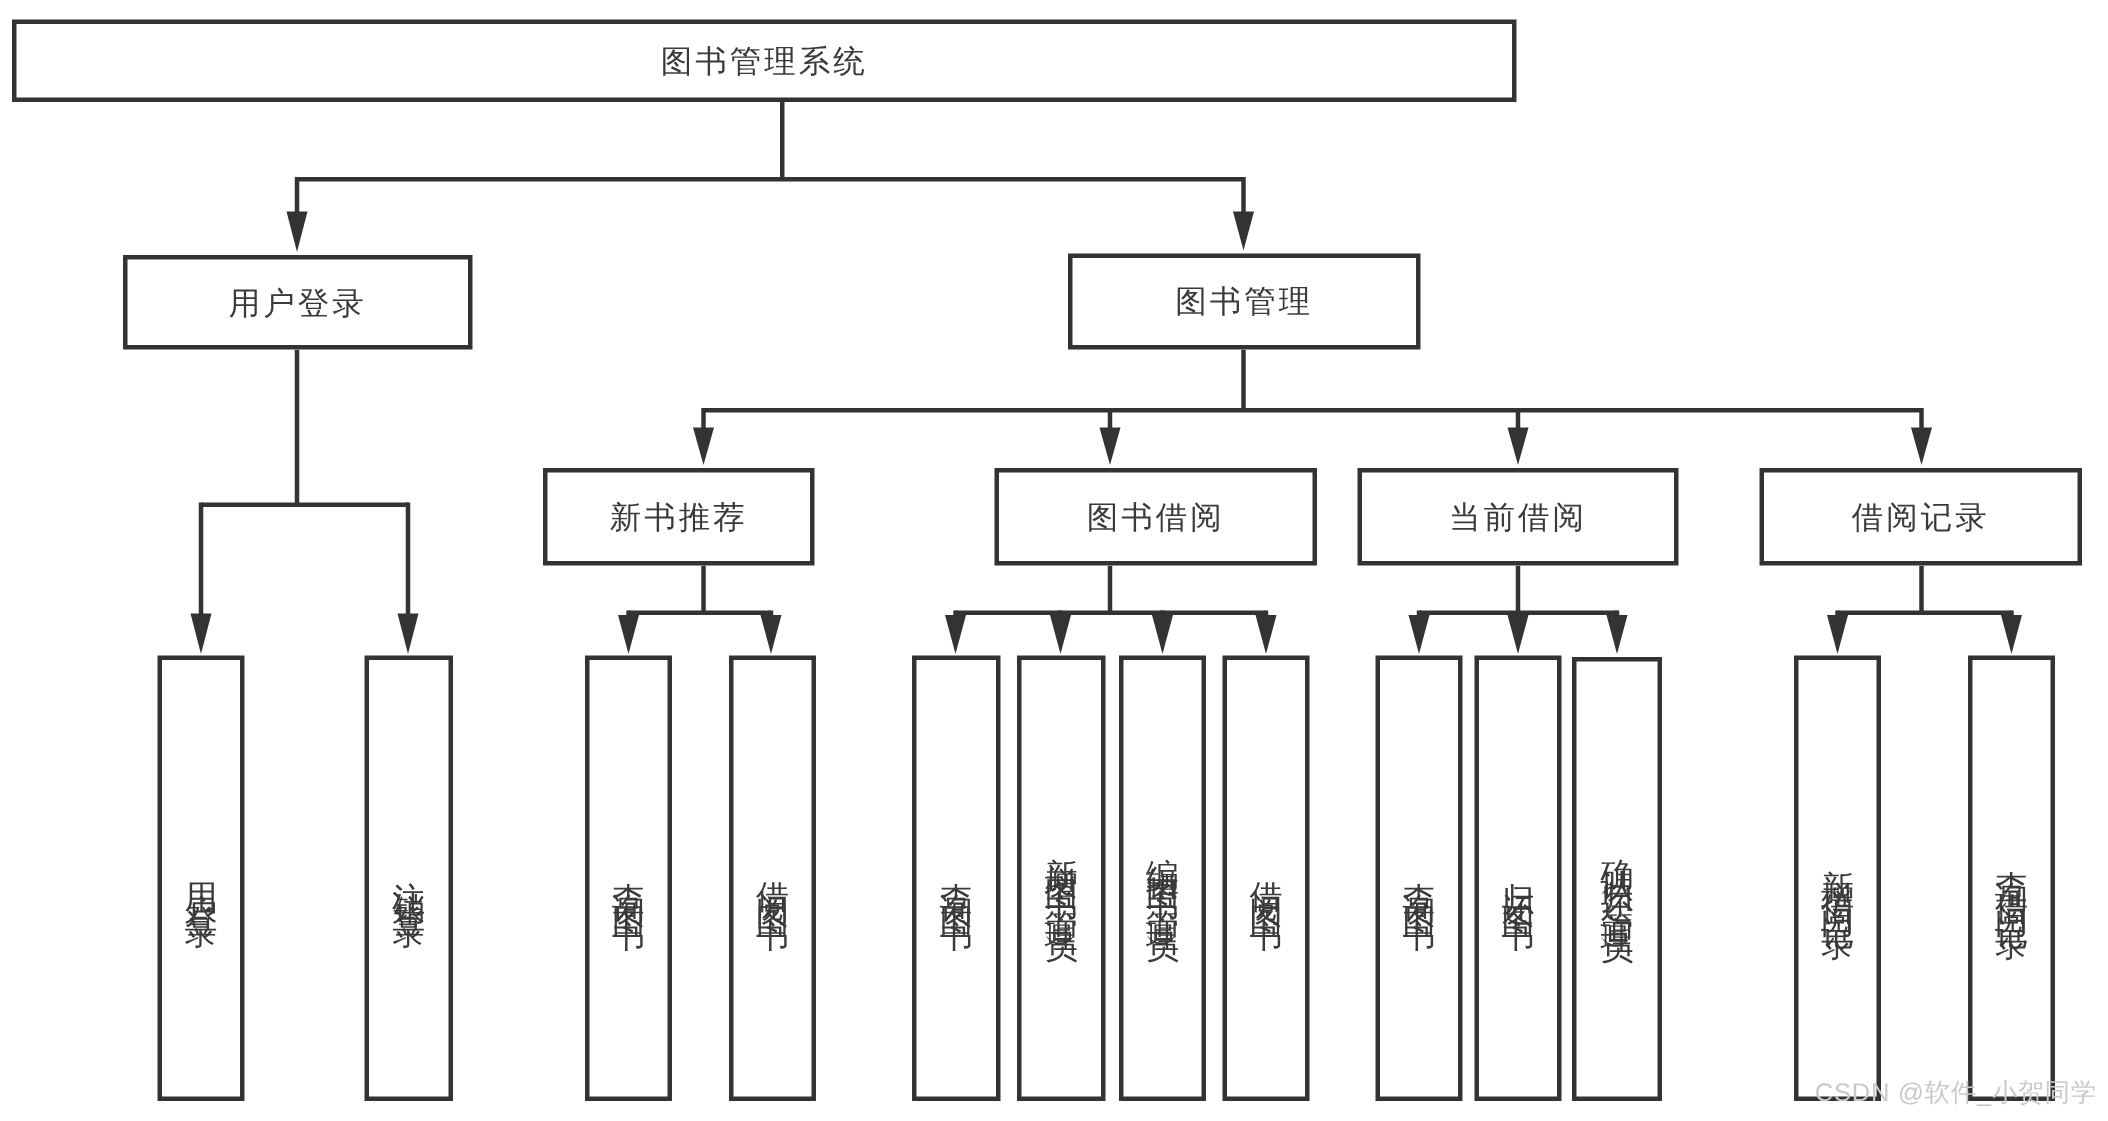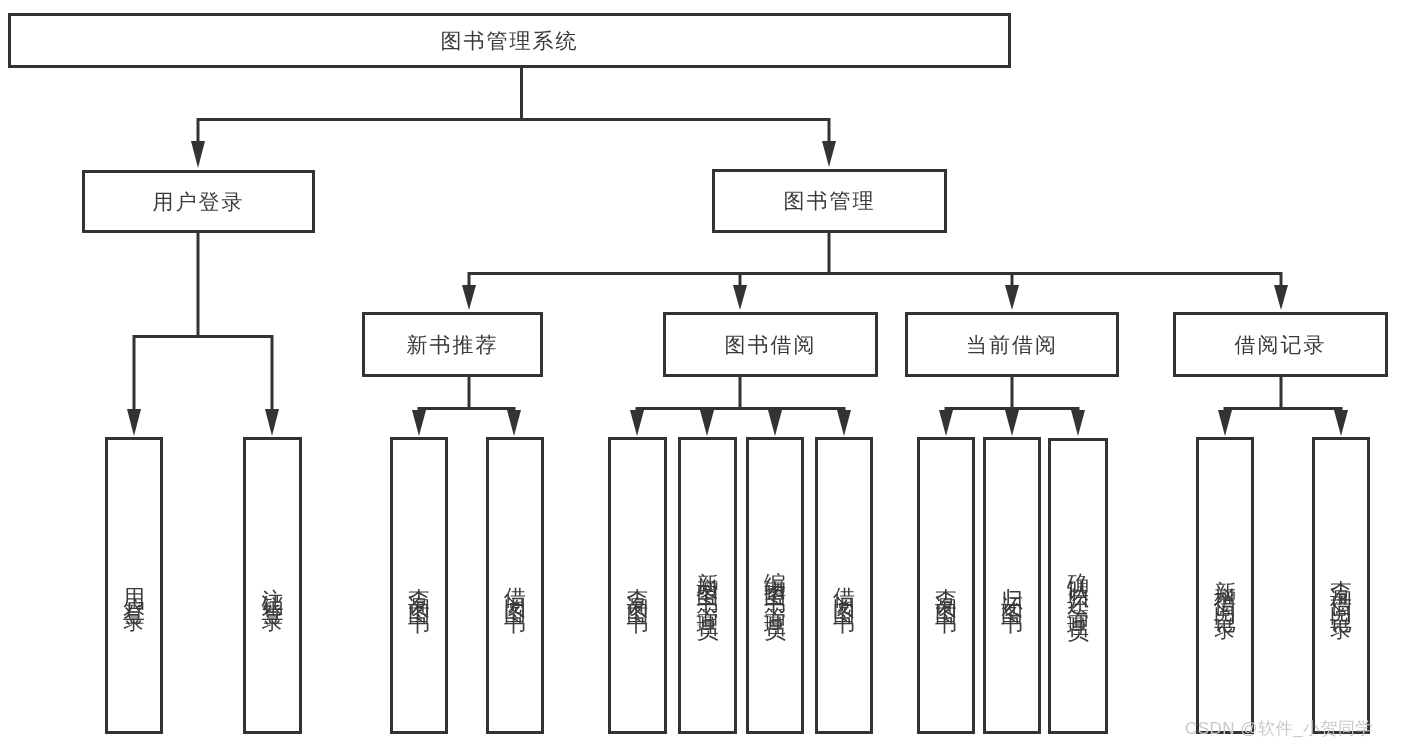--- a/index.html
+++ b/index.html
@@ -35,21 +35,21 @@
     writing-mode:vertical-rl;
     text-orientation:mixed;
     letter-spacing:8px;
     line-height:1;
     max-height:287px;
   }
   .leaf.long span{letter-spacing:7px;}
   .watermark{
     position:absolute;
     left:1160px;top:717px;width:238px;
-    text-align:center;
+    text-align:right;
     font-size:17px;
     color:var(--watermark);
     letter-spacing:0.5px;
     white-space:nowrap;
   }
 </style>
 </head>
 <body>
 
 <div class="canvas">

